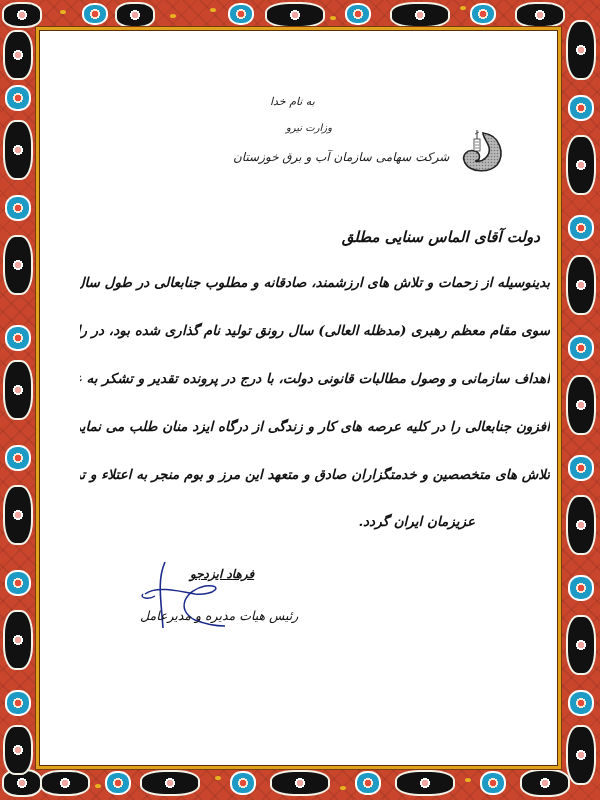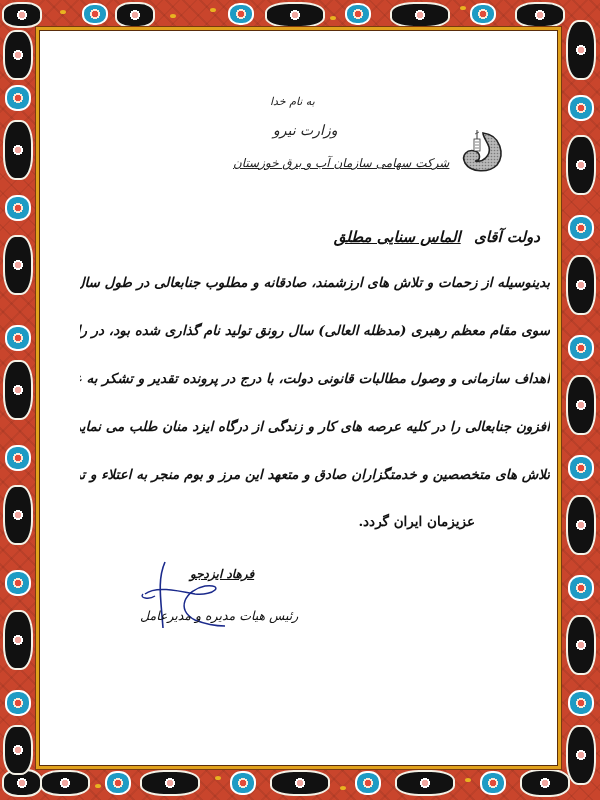--- a/index.html
+++ b/index.html
@@ -42,44 +42,44 @@
   }
   .paper {
     position: absolute; left: 40px; top: 31px; right: 43px; bottom: 35px;
     background: #ffffff;
   }
   .header-line {
     position: absolute; font-style: italic; color: #222; white-space: nowrap;
     font-family: "DejaVu Serif", serif;
   }
   .h-basmala  { top: 95px;  left: 270px; font-size: 11px; }
-  .h-ministry { top: 122px; left: 273px; font-size: 14px; }
-  .h-company  { top: 156px; left: 233px; font-size: 12px; text-decoration: underline; }
+  .h-ministry { top: 122px; left: 286px; font-size: 10px; }
+  .h-company  { top: 150px; left: 233px; font-size: 12px; }
 
   .logo {
     position: absolute; left: 457px; top: 125px; width: 50px; height: 50px;
   }
 
   .salutation {
     position: absolute; top: 228px; right: 60px; direction: rtl;
     font-size: 15px; font-weight: bold; font-style: italic; color: #111;
     white-space: nowrap;
   }
-  .salutation .name { text-decoration: underline; margin-right: 8px; }
+  .salutation .name { }
 
   .body-text {
     position: absolute; top: 270px; left: 80px; width: 470px;
     direction: rtl; text-align: justify; text-align-last: right;
     font-size: 13.5px; font-style: italic; font-weight: bold; color: #111;
   }
   .body-line { height: 48px; line-height: 24px; white-space: nowrap; overflow: hidden; }
 
   .closing {
     position: absolute; top: 513px; right: 125px; direction: rtl;
-    font-size: 13.5px; font-weight: bold; color: #111;
+    font-size: 13.5px; font-style: italic; font-weight: bold; color: #111;
   }
 
   .signer-name {
     position: absolute; top: 567px; left: 190px; direction: rtl;
     font-size: 12px; font-style: italic; font-weight: bold; color: #111; text-decoration: underline;
   }
   .signer-title {
     position: absolute; top: 608px; left: 140px; direction: rtl;
     font-size: 12.5px; font-style: italic; font-weight: normal; color: #111;
   }

